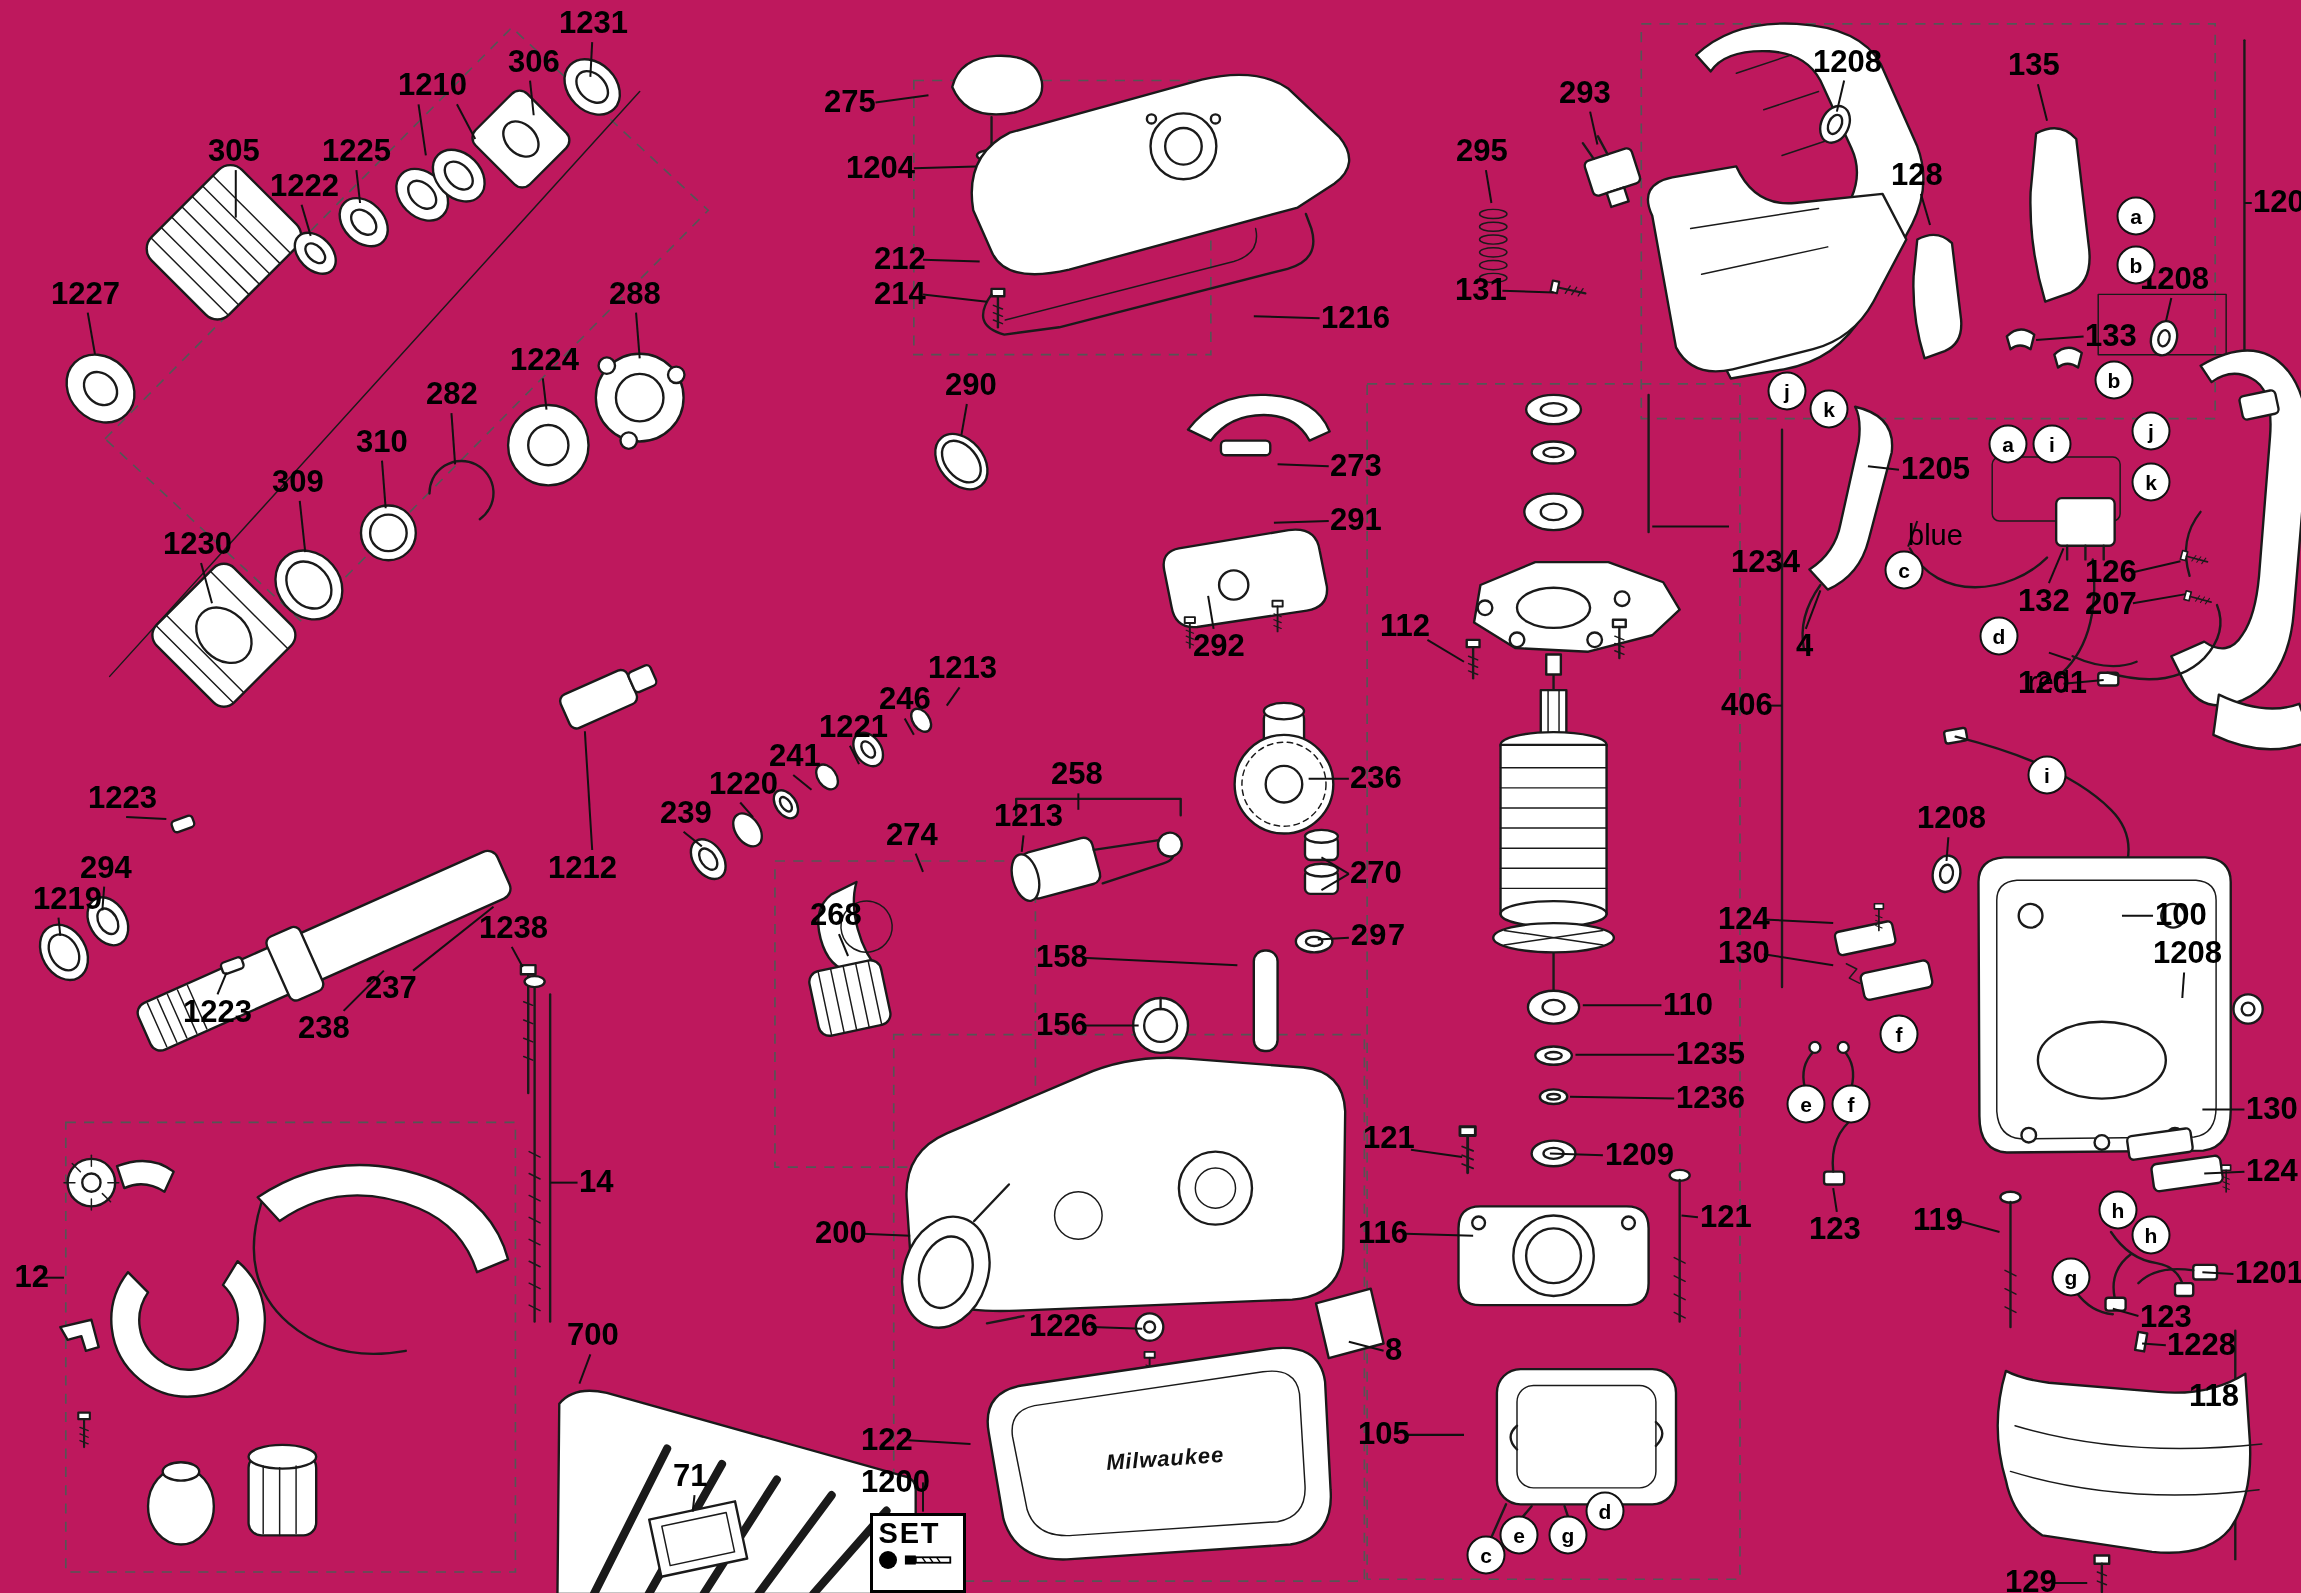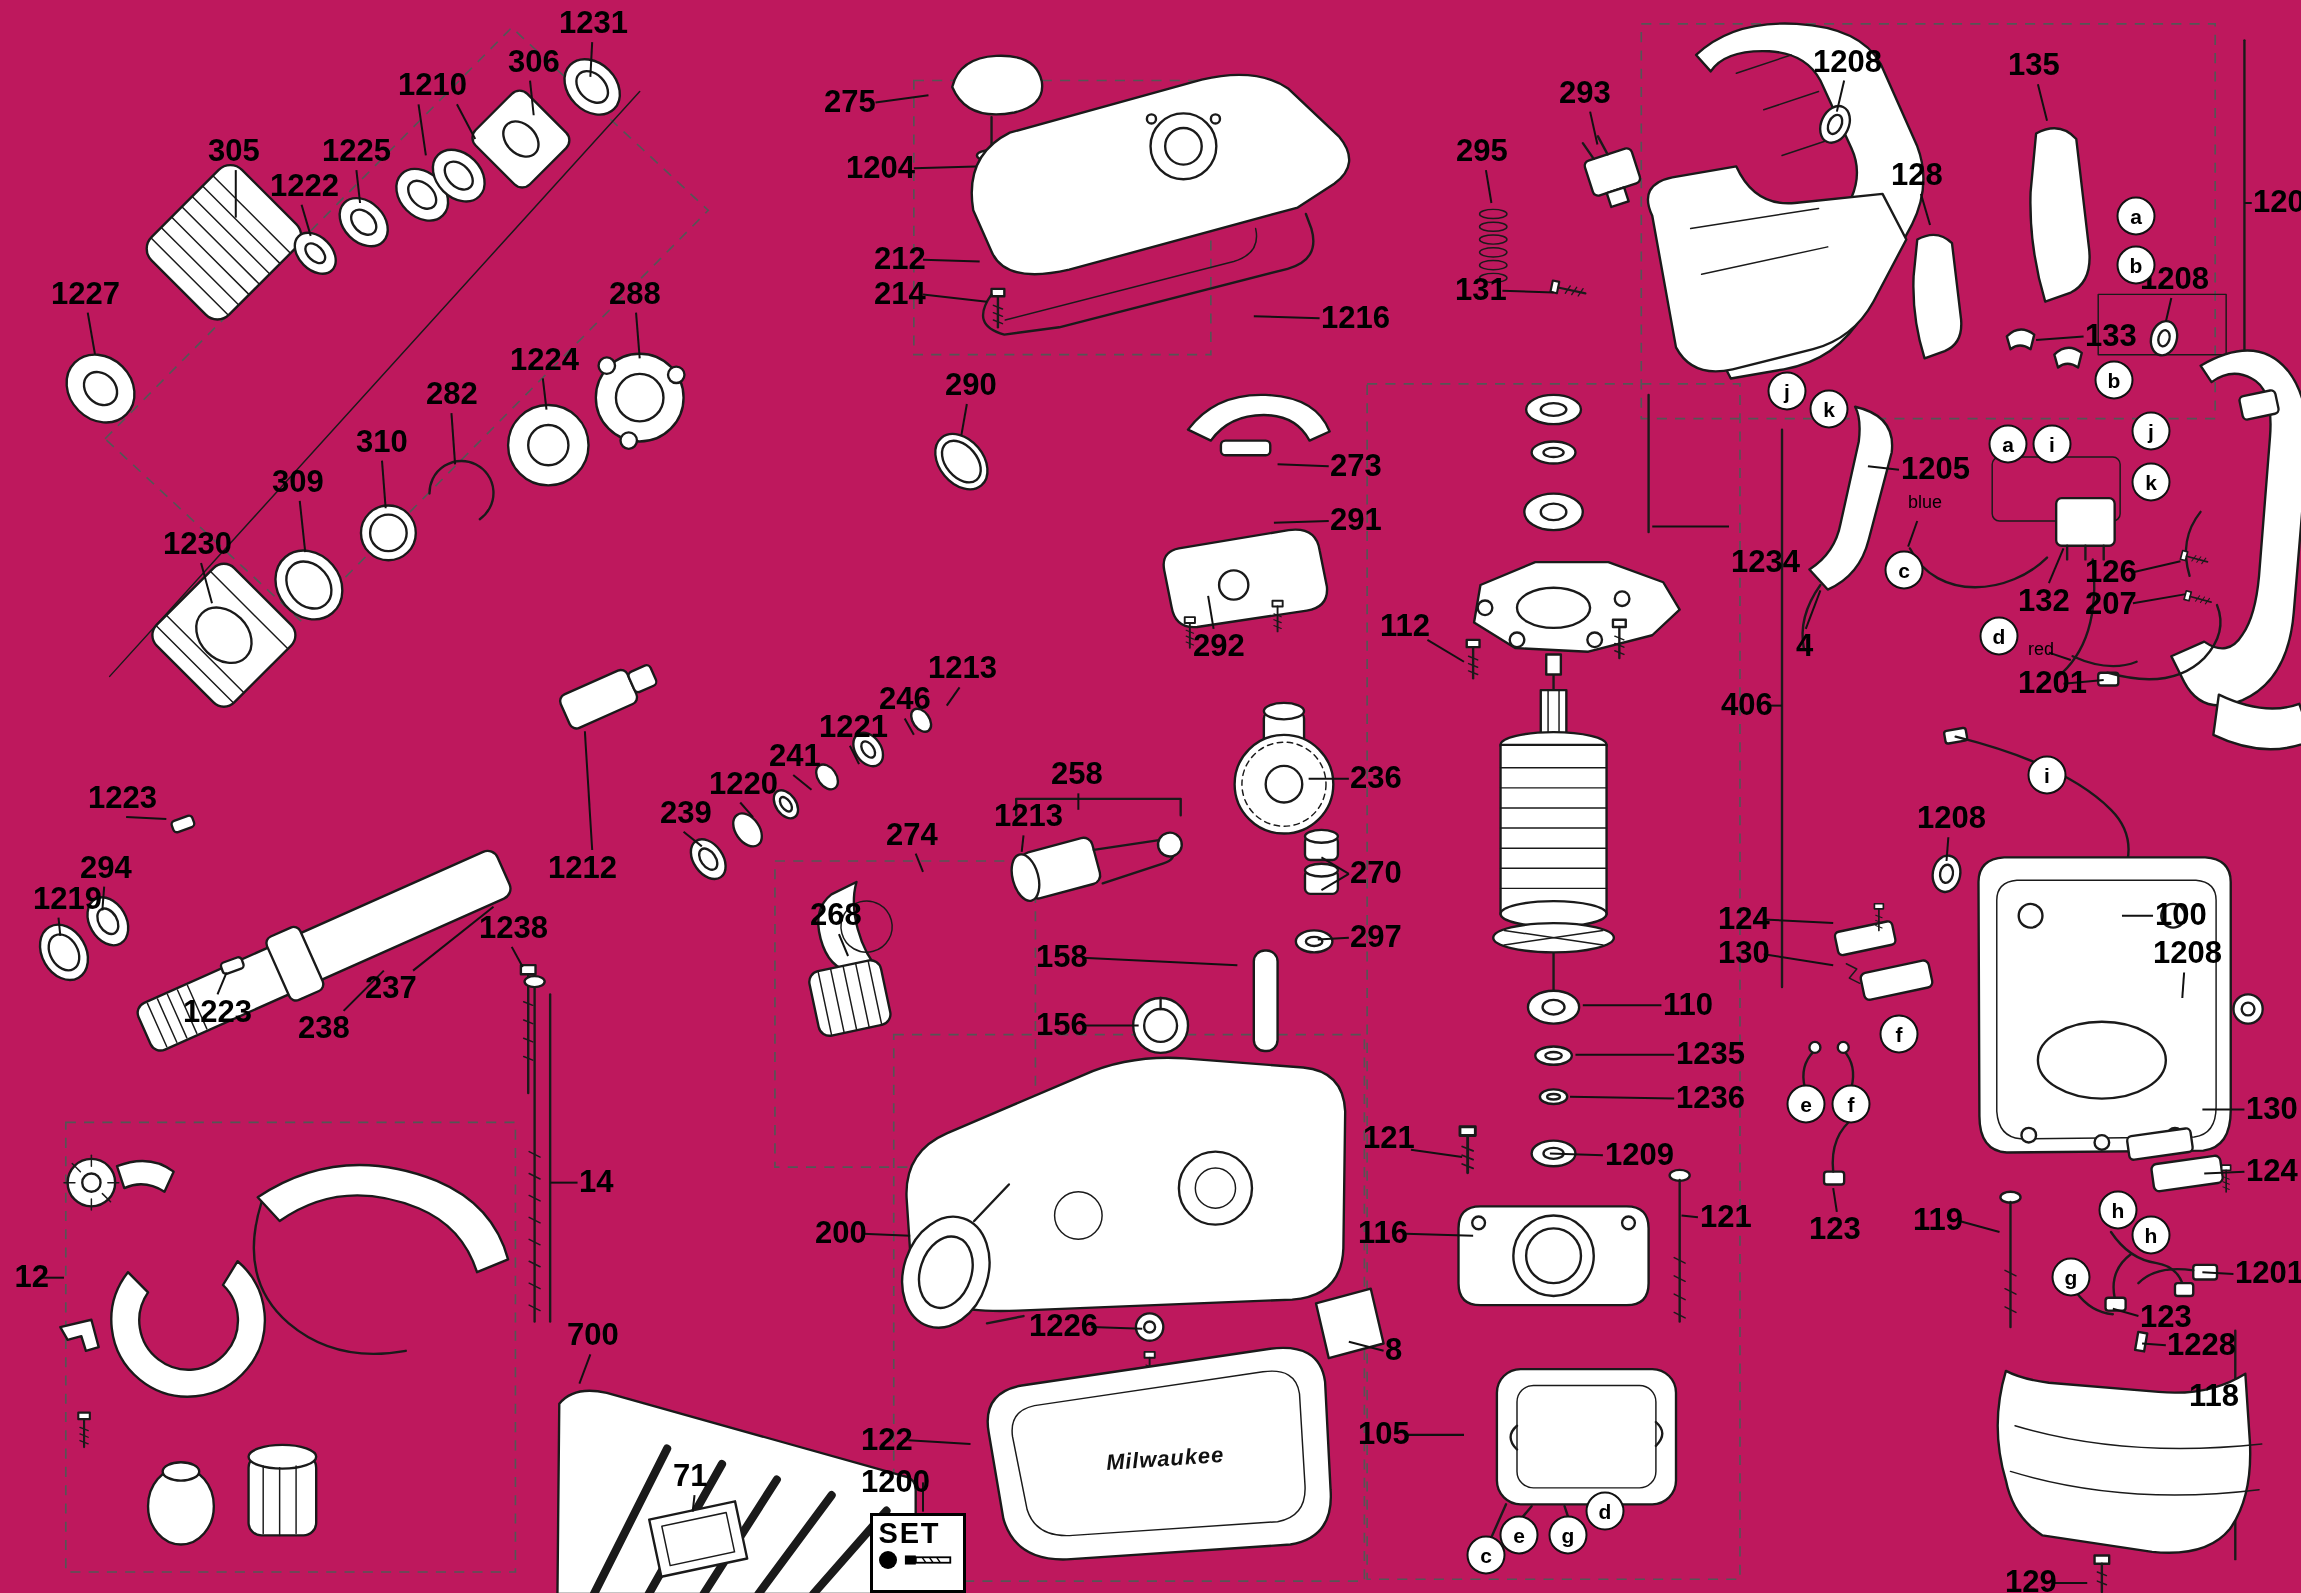--- a/index.html
+++ b/index.html
@@ -3,21 +3,21 @@
 <meta charset="utf-8">
 <style>
   html,body{margin:0;padding:0;background:#fff;}
   #canvas{position:relative;width:2302px;height:1594px;background:#be185d;overflow:hidden;
           font-family:"Liberation Sans",sans-serif;}
   #art,#leader-layer{position:absolute;left:0;top:0;width:2302px;height:1594px;}
   #art{z-index:1;}
   #leader-layer{z-index:2;}
   #label-layer{position:absolute;left:0;top:0;width:2302px;height:1594px;z-index:3;}
   .part-label{position:absolute;font-weight:bold;font-size:31px;line-height:1;color:#000;white-space:nowrap;}
-  .part-label.small{font-weight:normal;font-size:18px;}
+  .part-label.small{font-weight:normal;font-size:29px;margin-top:28px;}
   .letter-badge{position:absolute;width:35px;height:35px;border:2.7px solid #111;border-radius:50%;
     background:#fff;color:#000;font-weight:bold;font-size:21px;display:flex;align-items:center;
     justify-content:center;transform:translate(-50%,-50%);}
   #leader-layer line{stroke:#111;stroke-width:2.2px;}
   
   .ln{fill:none;stroke:#1a1a1a;stroke-width:2.6;stroke-linecap:round;stroke-linejoin:round;}
   .fw{fill:#fff;stroke:#1a1a1a;stroke-width:2.6;stroke-linejoin:round;}
   .th{stroke-width:1.6;}
   .thk{stroke-width:9;}
   .dash{fill:none;stroke:#555;stroke-width:1.8;stroke-dasharray:11 9;}
@@ -630,21 +630,21 @@
       <div class="part-label" style="left: 2018px; top: 585px;">132</div>
       <div class="part-label" style="left: 2085px; top: 556px;">126</div>
       <div class="part-label" style="left: 2085px; top: 588px;">207</div>
       <div class="part-label small" style="left: 2028px; top: 640px;">red</div>
       <div class="part-label" style="left: 2018px; top: 667px;">1201</div>
       <div class="part-label" style="left: 1330px; top: 450px;">273</div>
       <div class="part-label" style="left: 1330px; top: 504px;">291</div>
       <div class="part-label" style="left: 1193px; top: 630px;">292</div>
       <div class="part-label" style="left: 1350px; top: 762px;">236</div>
       <div class="part-label" style="left: 1350px; top: 857px;">270</div>
-      <div class="part-label" style="left: 1350px; top: 921px;">297</div>
+      <div class="part-label" style="left: 1350px; top: 921px; font-family: Liberation Mono, monospace;">297</div>
       <div class="part-label" style="left: 928px; top: 652px;">1213</div>
       <div class="part-label" style="left: 879px; top: 683px;">246</div>
       <div class="part-label" style="left: 819px; top: 711px;">1221</div>
       <div class="part-label" style="left: 769px; top: 740px;">241</div>
       <div class="part-label" style="left: 709px; top: 768px;">1220</div>
       <div class="part-label" style="left: 660px; top: 797px;">239</div>
       <div class="part-label" style="left: 548px; top: 852px;">1212</div>
       <div class="part-label" style="left: 88px; top: 782px;">1223</div>
       <div class="part-label" style="left: 80px; top: 852px;">294</div>
       <div class="part-label" style="left: 33px; top: 883px;">1219</div>

